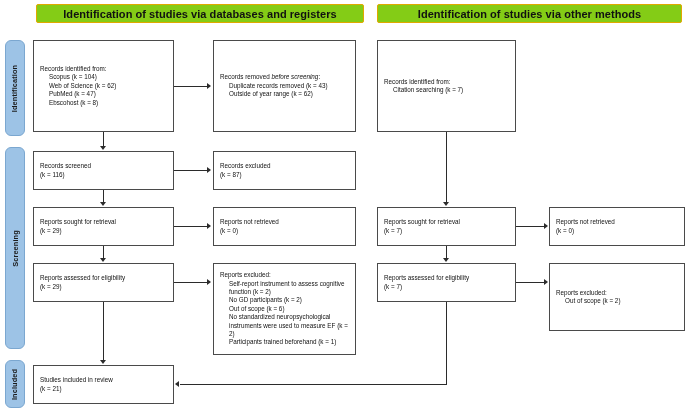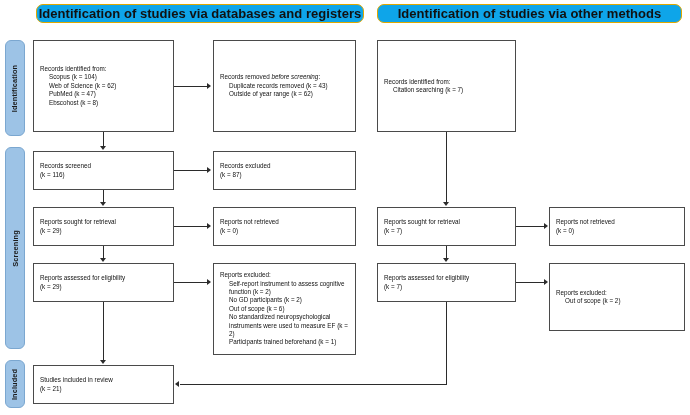--- a/index.html
+++ b/index.html
@@ -15,25 +15,25 @@
     position: relative;
     width: 690px;
     height: 415px;
     background: #ffffff;
     overflow: hidden;
   }
 
   
   .banner {
     position: absolute;
-    background: #0ea5e9;
+    background: #84cc16;
     border: 1px solid #e0a800;
-    border-radius: 7px;
+    border-radius: 2px;
     color: #111111;
-    font-size: 13px;
+    font-size: 11px;
     font-weight: bold;
     letter-spacing: 0.05px;
     display: flex;
     align-items: center;
     justify-content: center;
     text-align: center;
     box-sizing: border-box;
   }
   #banner-db  { left: 36px;  top: 4px;  width: 328px; height: 19px; }
   #banner-oth { left: 377px; top: 4px;  width: 305px; height: 19px; }

